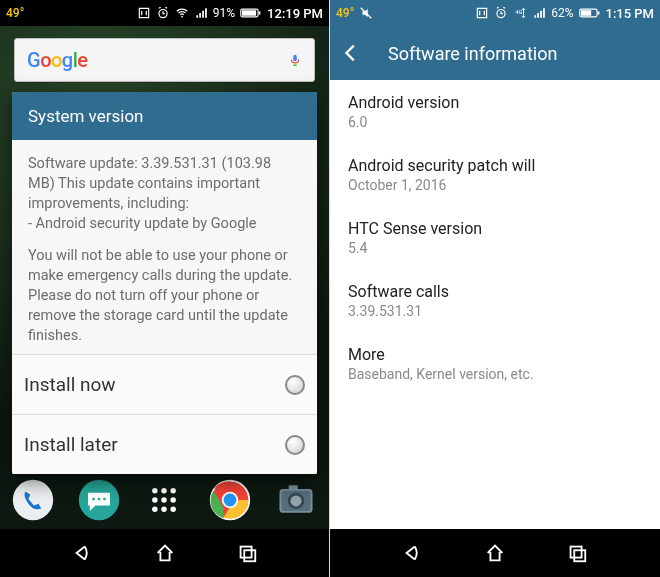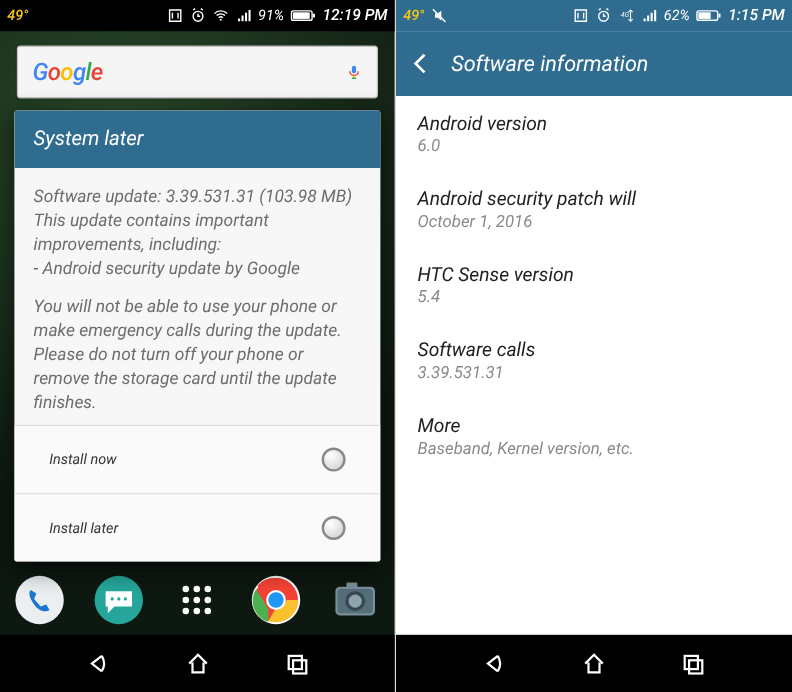--- a/index.html
+++ b/index.html
@@ -11,21 +11,20 @@
     display: flex;
     overflow: hidden;
   }
   .phone {
     width: 50%;
     height: 100%;
     position: relative;
     display: flex;
     flex-direction: column;
     overflow: hidden;
-    font-style: italic;
   }
   .phone-left  { border-right: 1px solid #ddd; }
   
   .statusbar {
     height: 26px;
     width: 100%;
     display: flex;
     align-items: center;
     justify-content: space-between;
     padding: 0 6px;
@@ -113,41 +112,41 @@
   }
   .dlg-body {
     padding: 14px 16px 8px;
     color: #6d6d6d;
     font-size: 14.5px;
     line-height: 1.38;
   }
   .dlg-body .para2 { margin-top: 12px; }
   .radio-row {
     border-top: 1px solid #dcdcdc;
-    padding: 18px 29px;
+    padding: 18px 12px;
     display: flex; align-items: center;
     color: #333;
-    font-size: 12px;
+    font-size: 19px;
     background: #fafafa;
   }
   .radio-row .radio {
     margin-left: auto;
     width: 20px; height: 20px;
     border: 2px solid #888;
     border-radius: 50%;
     background: radial-gradient(circle at 35% 30%, #fff, #ccc);
   }
   
   .appbar {
     height: 54px;
     background: #2f6c8f;
     color: #fff;
     display: flex; align-items: center;
     padding: 0 10px;
-    gap: 14px;
+    gap: 26px;
     font-size: 18px;
   }
   .back-chevron { width: 22px; height: 22px; display:flex; align-items:center; }
   .back-chevron svg { width:100%; height:100%; stroke:#fff; fill:none; stroke-width:2.5; }
   .info-list {
     flex: 1;
     background: #fff;
     overflow: hidden;
     padding-bottom: 48px; 
   }
@@ -290,21 +289,21 @@
     <span class="nav-ic"><svg viewBox="0 0 24 24">
           <path d="M4 12 12 4l8 8 M7 11v9h10v-9"></path>
         </svg></span>
     <span class="nav-ic"><svg viewBox="0 0 24 24">
           <rect x="5" y="5" width="12" height="12"></rect>
           <rect x="9" y="9" width="12" height="12"></rect>
         </svg></span>
   </div>
 
   <div class="dialog">
-    <div class="dlg-title">System later</div>
+    <div class="dlg-title">System version</div>
     <div class="dlg-body">
       <div>Software update: 3.39.531.31 (103.98 MB) This update contains important improvements, including:</div>
       <div>- Android security update by Google</div>
       <div class="para2">You will not be able to use your phone or make emergency calls during the update. Please do not turn off your phone or remove the storage card until the update finishes.</div>
     </div>
     <div class="radio-row">
       <span>Install now</span>
       <span class="radio"></span>
     </div>
     <div class="radio-row">

